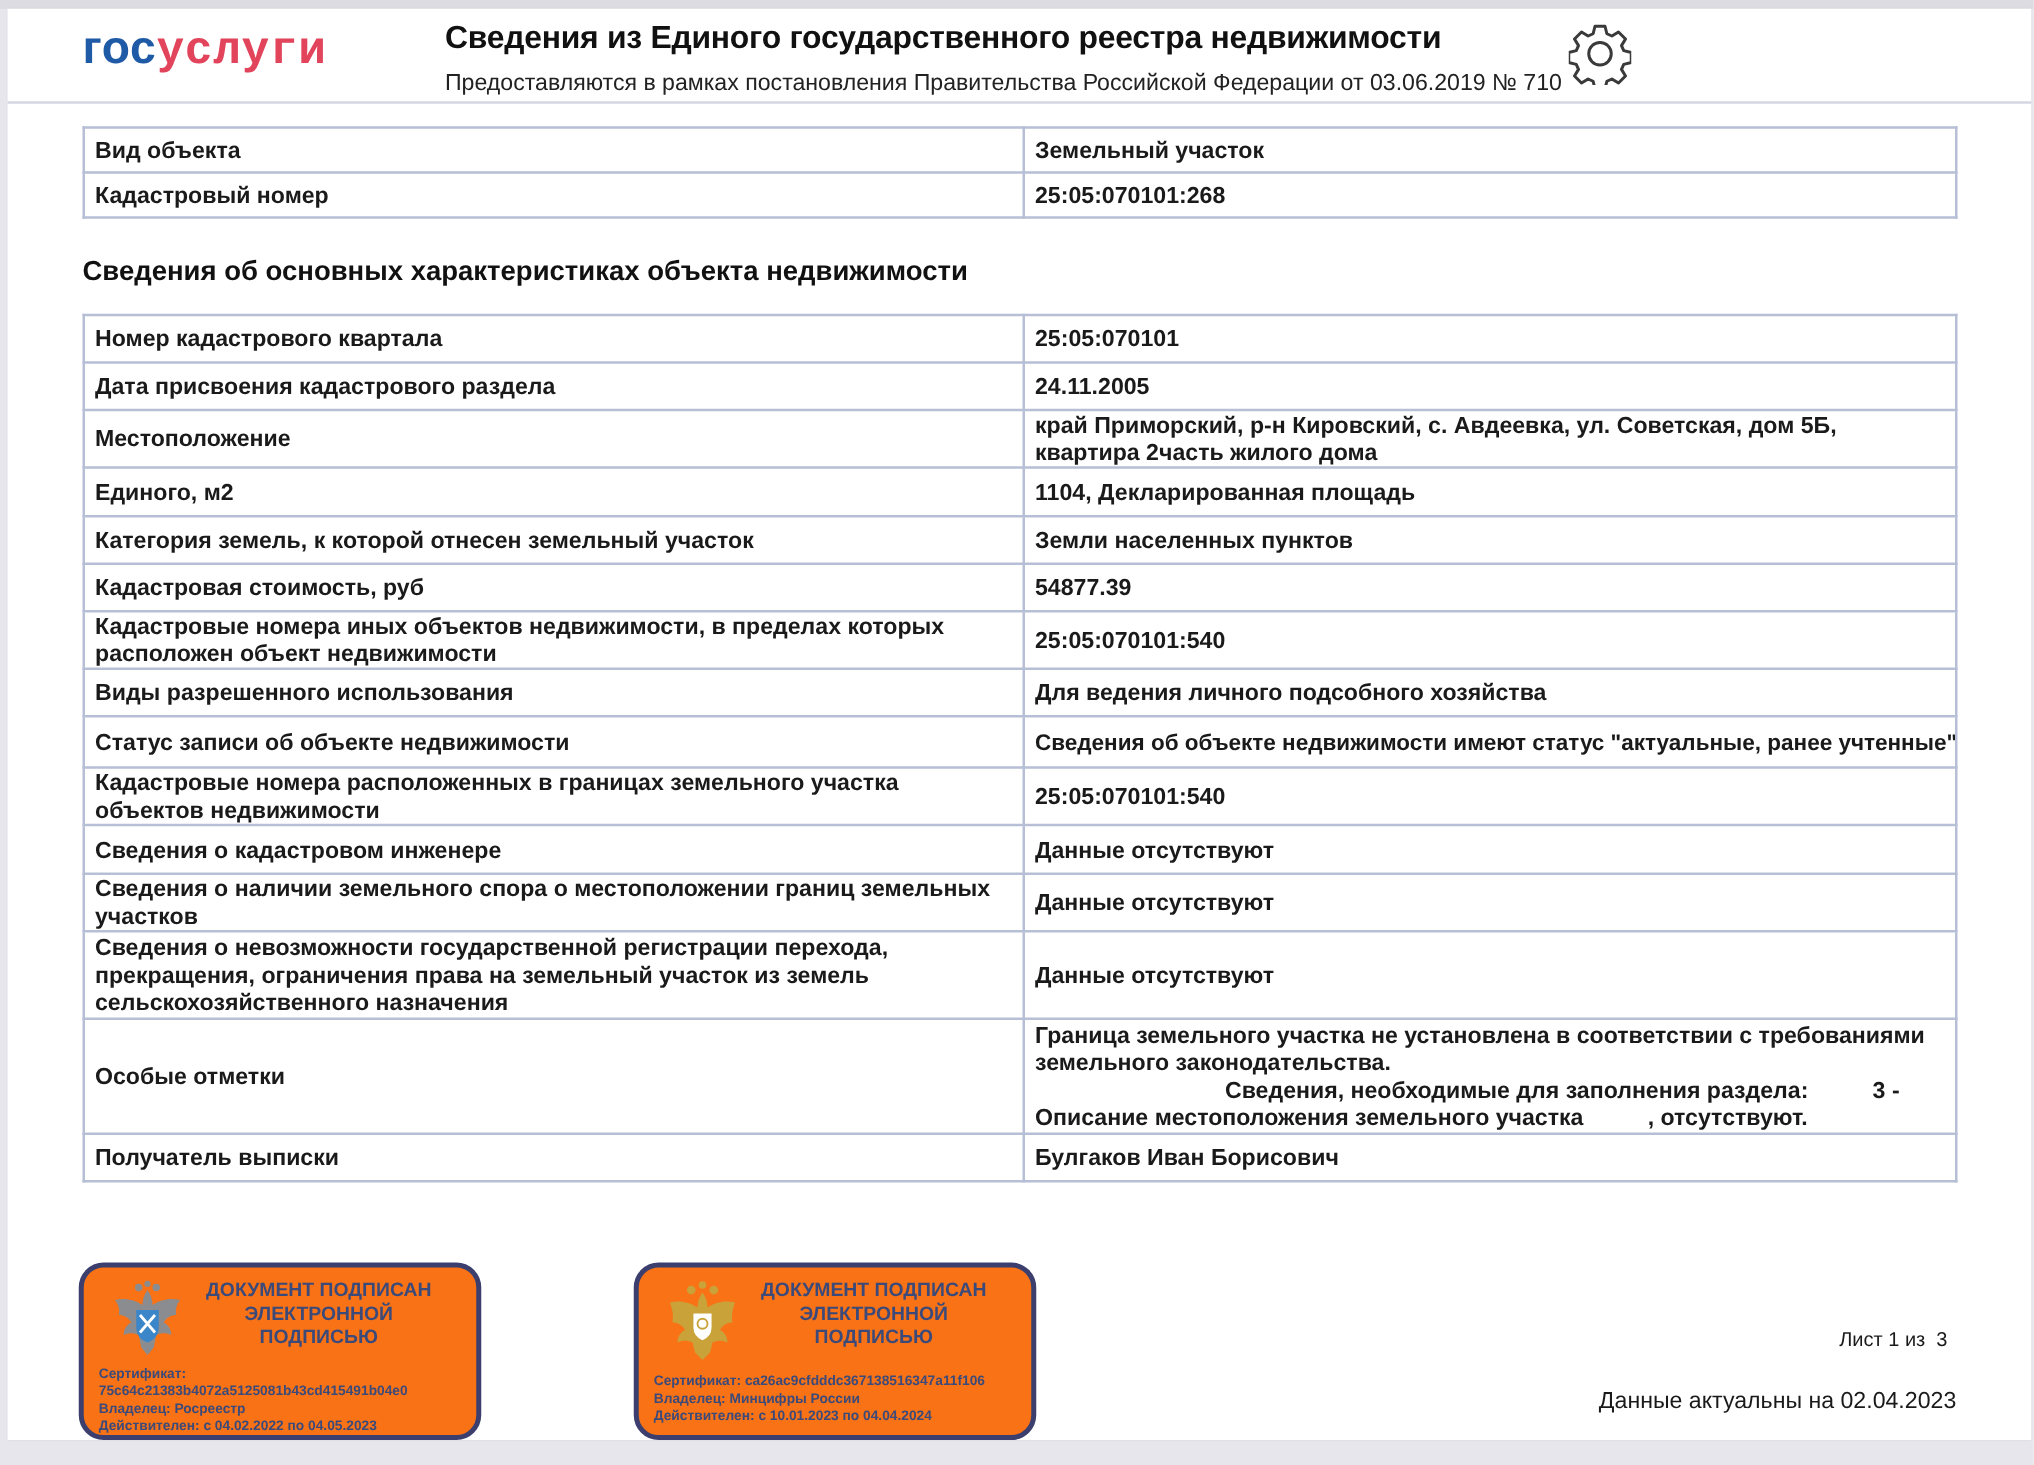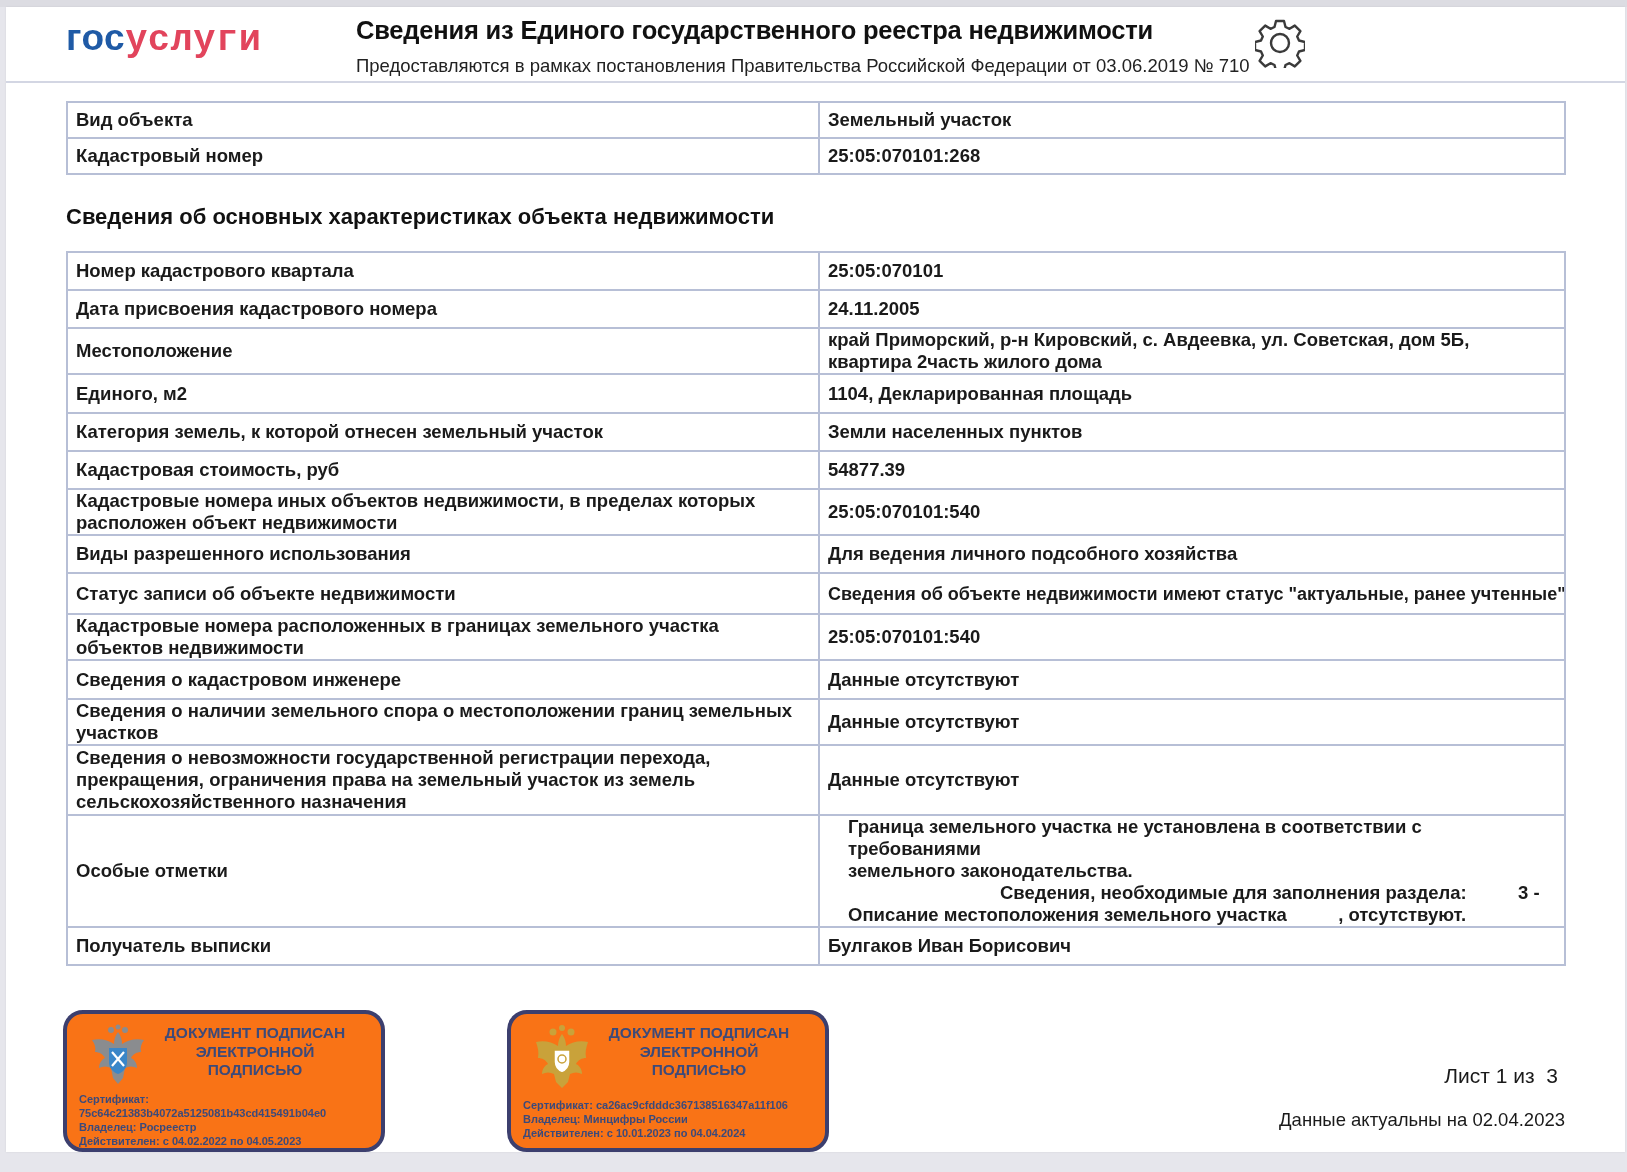--- a/index.html
+++ b/index.html
@@ -62,26 +62,26 @@
   .stamp .stamp-title {
     position:absolute; left:88px; top:10px; width:200px; text-align:center;
     font-size:15.5px; font-weight:bold; color:#3c4a7a; line-height:18.5px;
   }
   .stamp .stamp-info {
     position:absolute; left:12px; top:78px; font-size:11px; font-weight:bold;
     color:#3c4a7a; line-height:14px; white-space:nowrap;
   }
   .stamp2 .stamp-info { top:84px; }
   .footer-sheet {
-    position:absolute; right:69px; top:1064px; font-size:21px; color:#1a1a1a; white-space:nowrap;
+    position:absolute; right:69px; top:1064px; font-size:16px; color:#1a1a1a; white-space:nowrap;
   }
   .footer-date {
     position:absolute; right:62px; top:1109px; font-size:18.5px; color:#1a1a1a; white-space:nowrap;
   }
-  .special-line { display:block;margin-left:20px; }
+  .special-line { display:block; }
   .indent { padding-left:152px; }
 </style>
 </head>
 <body>
 
 <div class="topbar"></div>
 <div class="page"></div>
 
 <div class="logo">
   <span class="gos">гос</span><span class="uslugi">услуги</span>
@@ -114,21 +114,21 @@
 
 <div class="section-heading">Сведения об основных характеристиках объекта недвижимости</div>
 
 <table class="grid" id="t2">
   <tbody>
       <tr style="height:38px">
     <td class="label">Номер кадастрового квартала</td>
     <td>25:05:070101</td>
   </tr>
   <tr style="height:38px">
-    <td class="label">Дата присвоения кадастрового номера</td>
+    <td class="label">Дата присвоения кадастрового раздела</td>
     <td>24.11.2005</td>
   </tr>
   <tr style="height:46px">
     <td class="label">Местоположение</td>
     <td>край Приморский, р-н Кировский, с. Авдеевка, ул. Советская, дом 5Б, квартира 2часть жилого дома</td>
   </tr>
   <tr style="height:39px">
     <td class="label">Единого, м2</td>
     <td>1104, Декларированная площадь</td>
   </tr>

